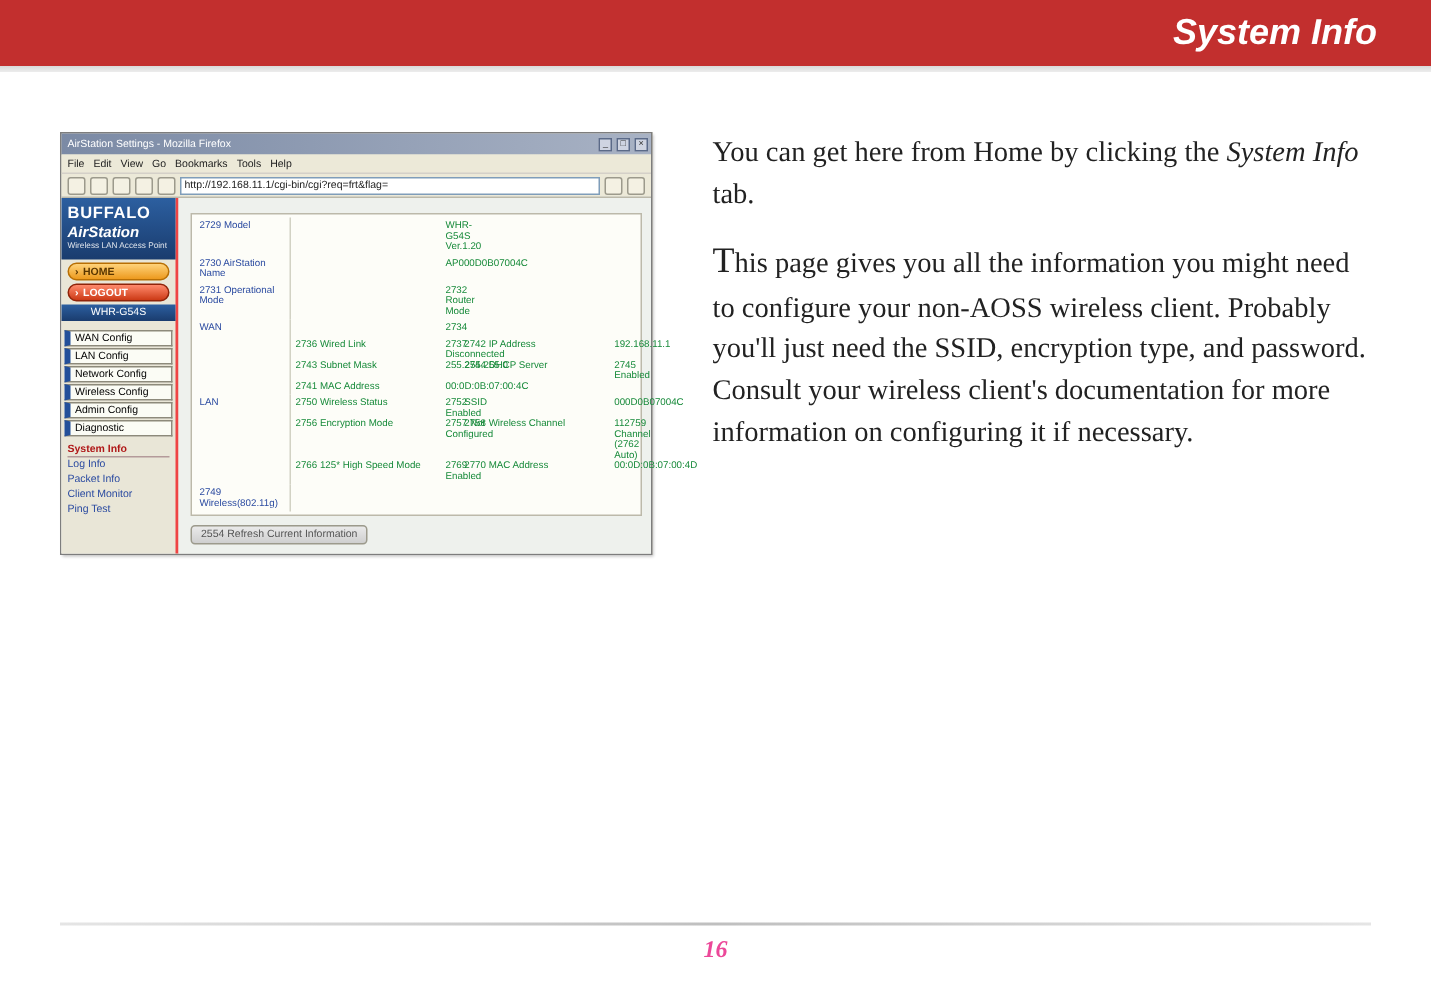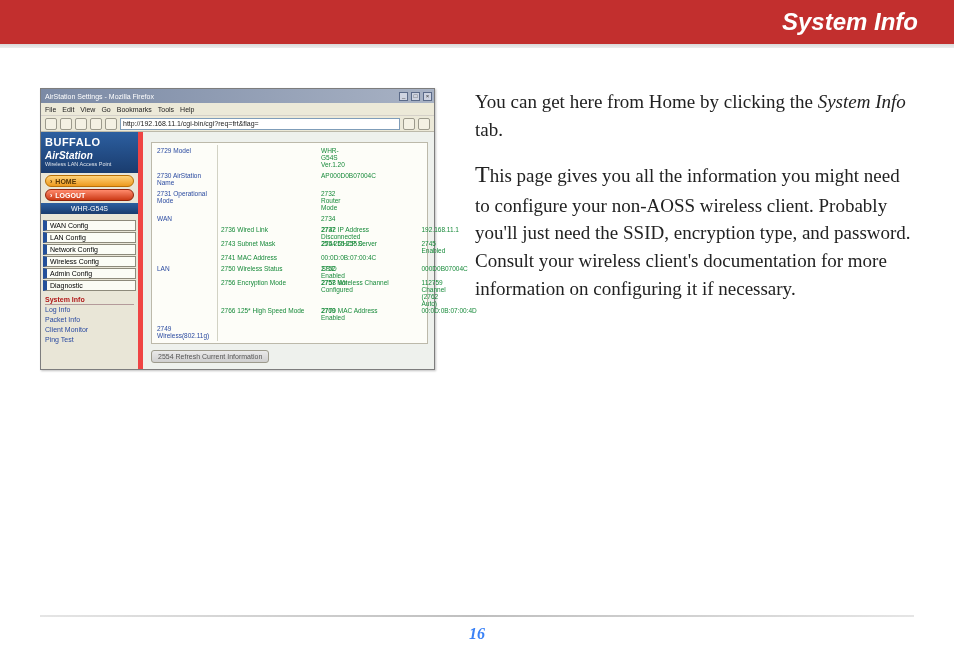--- a/index.html
+++ b/index.html
@@ -108,23 +108,23 @@
     padding: 0 2px;
     font-size: 7px;
   }
   .content-area {
     display: flex;
     background: #e9ecea;
     border-top: 1px solid #bcb9aa;
   }
   
   .leftcol {
-    width: 102px;
+    width: 78px;
     background: #e9e6d7;
-    border-right: 5px solid #ef4444;
+    border-right: 2px solid #ef4444;
   }
   .brand {
     background: linear-gradient(to bottom, #2c5fa0, #1a3c6e);
     color: #fff;
     padding: 4px 4px 6px 4px;
   }
   .brand .bname { font-weight: bold; font-size: 11px; letter-spacing: 0.5px; }
   .brand .airst { font-weight: bold; font-style: italic; font-size: 10px; margin-top: 2px; }
   .brand .sub { font-size: 5.5px; opacity: 0.85; }
   .homebtn, .logoutbtn {
@@ -218,21 +218,21 @@
     bottom: 18px;
     left: 40px; right: 40px;
     text-align: center;
   }
   .footer .line {
     height: 2px;
     background: linear-gradient(to right, #e5e5e5, #bfbfbf, #e5e5e5);
     margin-bottom: 8px;
   }
   .footer .pn {
-    color: #3b82f6;
+    color: #ec4899;
     font-weight: bold;
     font-style: italic;
     font-family: Georgia, serif;
     font-size: 16px;
   }
 </style>
 </head>
 <body>
 
 <div class="red-bar">

